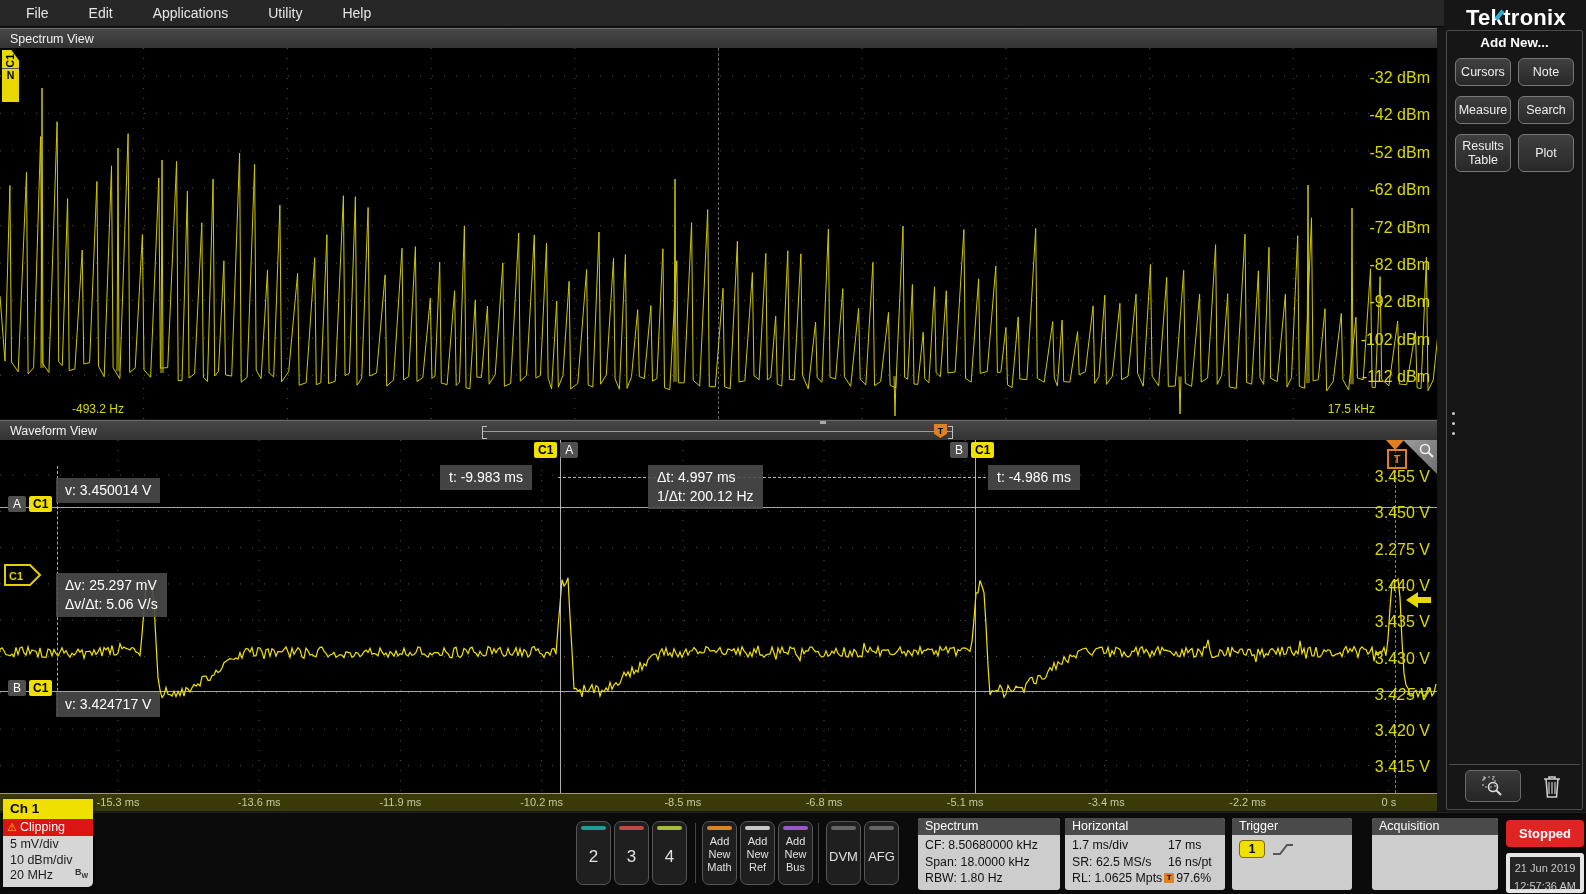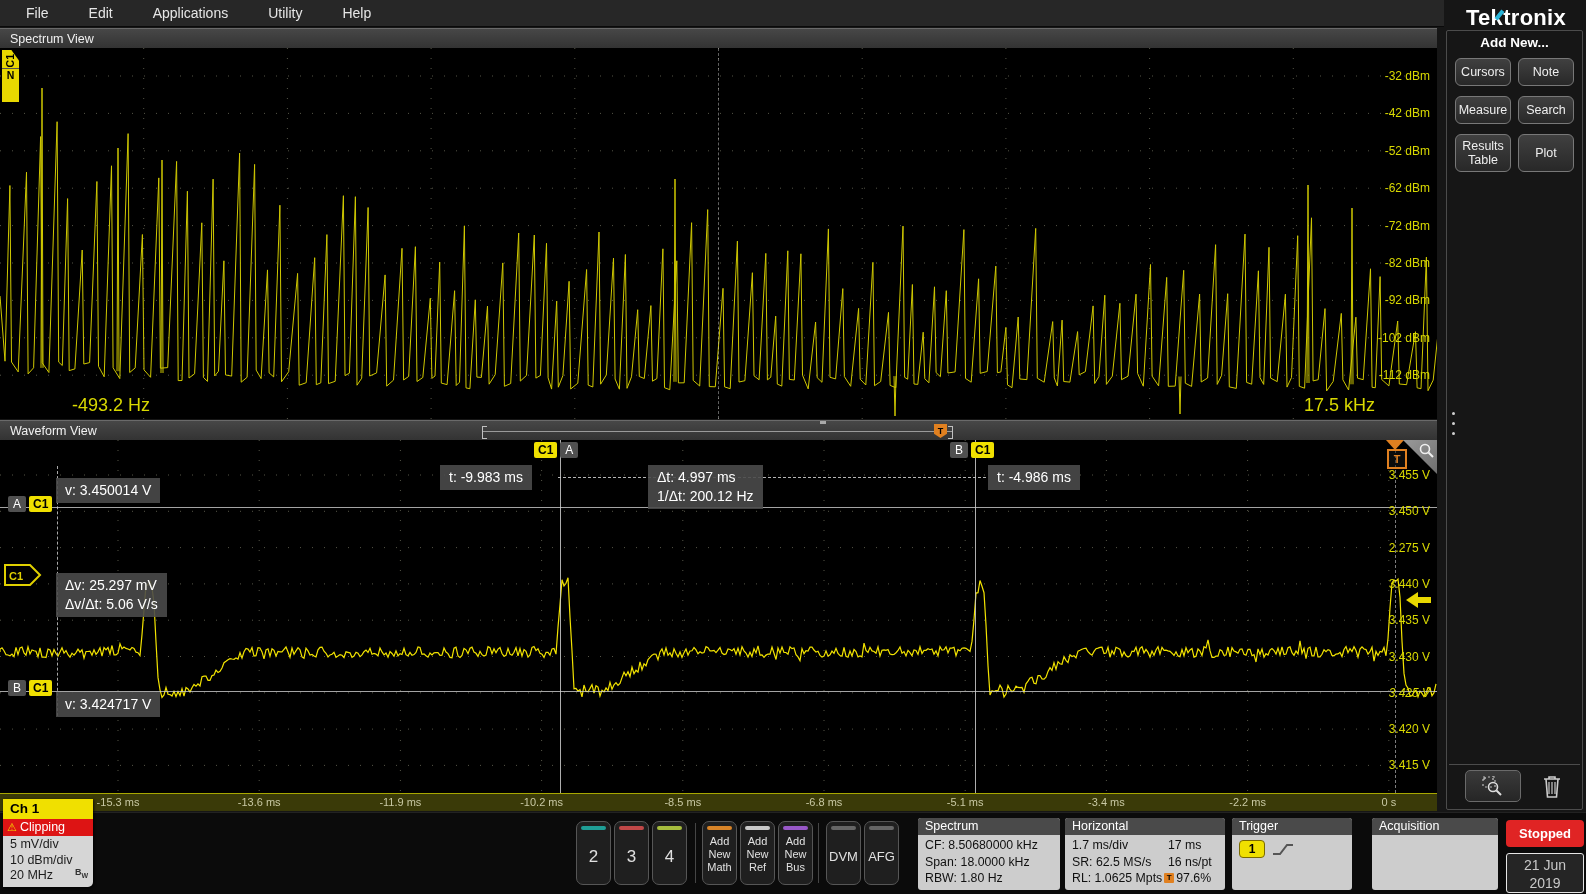--- a/index.html
+++ b/index.html
@@ -21,22 +21,22 @@
 
   
   .panel-title{height:20px;background:linear-gradient(#474747,#333);border-top:1px solid #6a6a6a;
         color:#f0f0f0;font-size:12.5px;padding:3px 10px 0;box-sizing:border-box;position:relative;}
   .spectrum-panel{position:absolute;left:0;top:28px;width:1437px;}
   .waveform-panel{position:absolute;left:0;top:420px;width:1437px;}
   .plot{position:relative;background:#000;overflow:hidden;}
   .spectrum-plot{width:1437px;height:371px;}
   .waveform-plot{width:1437px;height:353px;}
 
-  .axis-label{position:absolute;right:7px;color:#d9d900;font-size:12px;white-space:nowrap;}
-  .freq-label{position:absolute;bottom:3px;color:#d9d900;font-size:18px;}
+  .axis-label{position:absolute;right:7px;color:#d9d900;font-size:16px;white-space:nowrap;}
+  .freq-label{position:absolute;bottom:3px;color:#d9d900;font-size:12px;}
   .center-dash{position:absolute;top:0;bottom:0;border-left:1px dashed rgba(210,210,210,.45);}
 
   
   .spec-flag{position:absolute;left:2px;top:2px;width:17px;height:52px;background:#e8d800;
         clip-path:polygon(0 0,55% 0,100% 20%,100% 100%,0 100%);display:flex;flex-direction:column;
         align-items:center;color:#000;font-weight:bold;}
   .spec-flag .cv{writing-mode:vertical-rl;transform:rotate(180deg);font-size:10.5px;margin-top:4px;line-height:15px;}
   .spec-flag .nn{font-size:10.5px;border-top:1px solid #555;width:100%;text-align:center;margin-top:1px;}
 
   
@@ -124,21 +124,21 @@
   .rl-row{display:flex;align-items:center;gap:2px;}
   .tpos-icon{display:inline-block;width:10px;height:10px;background:#e08020;color:#000;font-size:8px;
         font-weight:bold;text-align:center;line-height:10px;border-radius:1px;}
   .trg-src{display:inline-block;width:24px;height:16px;background:#f0e000;border:1px solid #7a6a00;
         border-radius:4px;color:#000;font-size:12px;font-weight:bold;text-align:center;line-height:16px;}
   .acq-r1{display:flex;justify-content:space-between;}
 
   .stopped{position:absolute;left:1506px;top:7px;width:78px;height:27px;background:#e02424;color:#fff;
         font-weight:bold;font-size:13px;border-radius:4px;display:flex;align-items:center;justify-content:center;}
   .datetime{position:absolute;left:1506px;top:40px;width:78px;height:40px;background:#252525;color:#c8c8c8;
-        font-size:14px;text-align:center;border:1px solid #e5e5e5;border-radius:3px;line-height:18px;
+        font-size:11px;text-align:center;border:4px solid #e5e5e5;border-radius:3px;line-height:18px;
         box-sizing:border-box;padding-top:2px;}
 
   svg text{font-family:"Liberation Sans",sans-serif;}
 </style>
 </head>
 <body>
 
 <div class="app">
 
   <div class="menubar">

